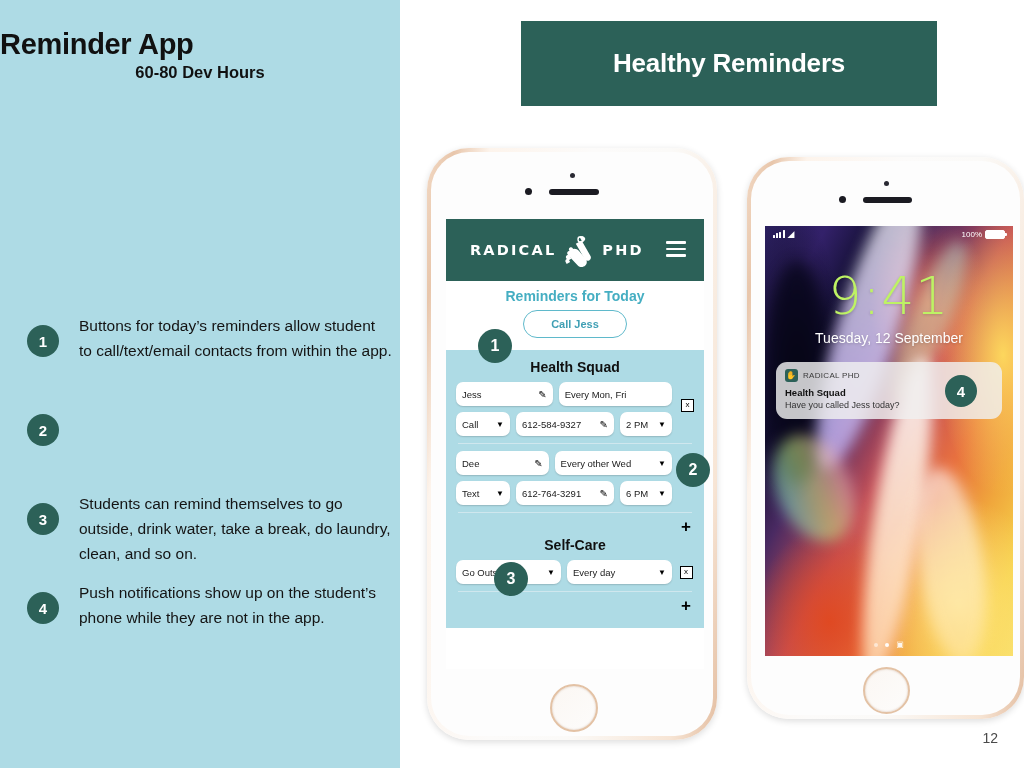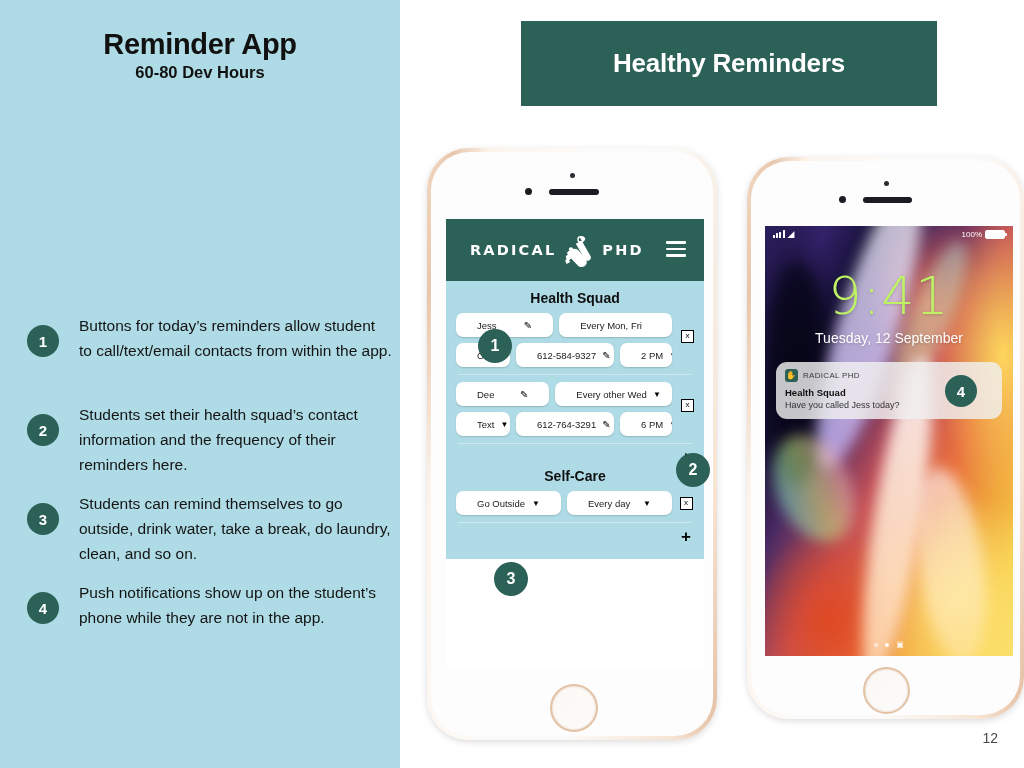--- a/index.html
+++ b/index.html
@@ -12,21 +12,21 @@
   .slide { position: relative; width: 1024px; height: 768px; background: #ffffff; }
 
   
   .left-panel {
     position: absolute; left: 0; top: 0;
     width: 400px; height: 768px;
     background: #aedbe5;
   }
   .title {
     position: absolute; top: 28px; left: 0; width: 400px;
-    text-align: center;
+    text-align: left;
     font-size: 29px; font-weight: bold; color: #111111;
     letter-spacing: -0.3px;
   }
   .subtitle {
     position: absolute; top: 63px; left: 0; width: 400px;
     text-align: center;
     font-size: 16.5px; font-weight: bold; color: #111111;
   }
   .intro {
     position: absolute; top: 108px; left: 10px; width: 380px;
@@ -129,21 +129,21 @@
 
   .body-sec { background: #aedbe5; padding: 7px 10px 12px; }
   .sec-title {
     text-align: center; font-size: 14px; font-weight: bold;
     color: #101010; margin: 2px 0 7px;
   }
   .row { display: flex; align-items: center; gap: 6px; margin-bottom: 6px; position: relative; }
   .field {
     background: #ffffff; border-radius: 7px; height: 24px;
     display: flex; align-items: center; justify-content: space-between;
-    padding: 0 21px; font-size: 9.5px; color: #1a1a1a;
+    padding: 0 6px; font-size: 9.5px; color: #1a1a1a;
     box-shadow: 0 1px 1.5px rgba(0,0,0,.16);
     white-space: nowrap; overflow: hidden;
   }
   .field .val { flex: 0 1 auto; }
   .caret { font-size: 8px; color: #000; margin-left: 6px; }
   .pen { font-size: 10px; color: #000; margin-left: 6px; }
   .xbtn {
     width: 13px; height: 13px; border: 1.4px solid #000;
     font-size: 8px; line-height: 10px; text-align: center;
     color: #000; background: #ffffff; flex: none;
@@ -263,21 +263,20 @@
     <div class="title">Reminder App</div>
     <div class="subtitle">60-80 Dev Hours</div>
 
     <div class="bullets">
       <div class="bullet">
         <div class="badge">1</div>
         <div class="btext">Buttons for today’s reminders allow student to call/text/email contacts from within the app.</div>
       </div>
       <div class="bullet">
         <div class="badge">2</div>
-        <div class="btext">Students set their health squad’s contact information and the frequency of their reminders here.</div>
       </div>
       <div class="bullet">
         <div class="badge">3</div>
         <div class="btext">Students can remind themselves to go outside, drink water, take a break, do laundry, clean, and so on.</div>
       </div>
       <div class="bullet">
         <div class="badge">4</div>
         <div class="btext">Push notifications show up on the student’s phone while they are not in the app.</div>
       </div>
     </div>
@@ -312,20 +311,24 @@
             </svg>
             <span class="logo-txt">PHD</span>
           </div>
           <div class="hamburger">
             <span></span>
               <span></span>
               <span></span>
           </div>
         </div>
 
+        <div class="today-sec">
+          <div class="today-title">Reminders for Today</div>
+          <div class="call-pill">Call Jess</div>
+        </div>
 
         <div class="body-sec">
           <div class="sec-title">Health Squad</div>
 
           <div class="row">
             <div class="field" style="flex:1 1 46%;">
               <span class="val">Jess</span>
               <span class="pen">✎</span>
             </div>
             <div class="field" style="flex:1 1 54%;gap:42px;">

